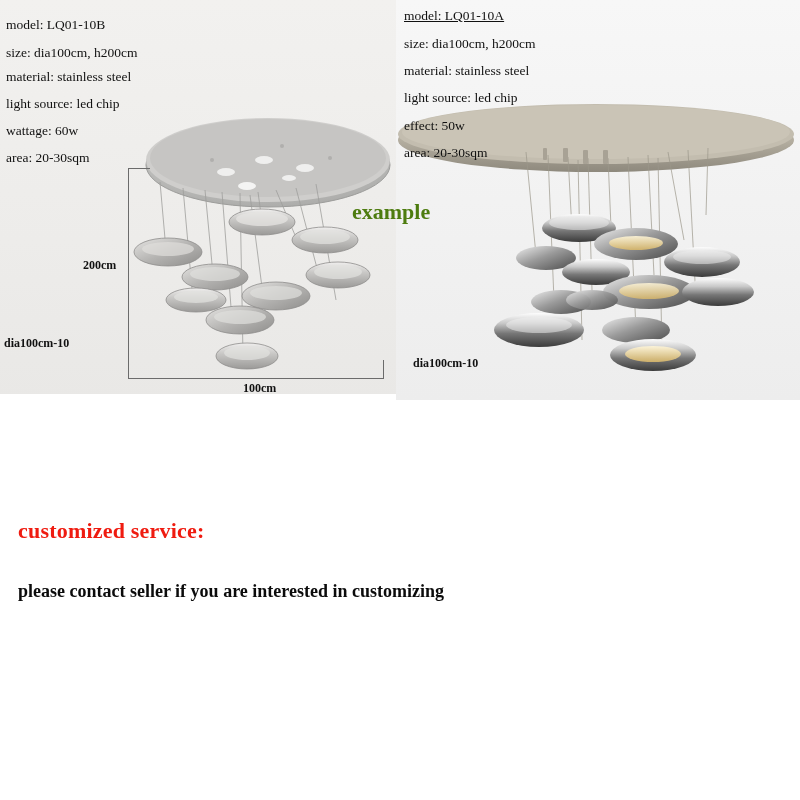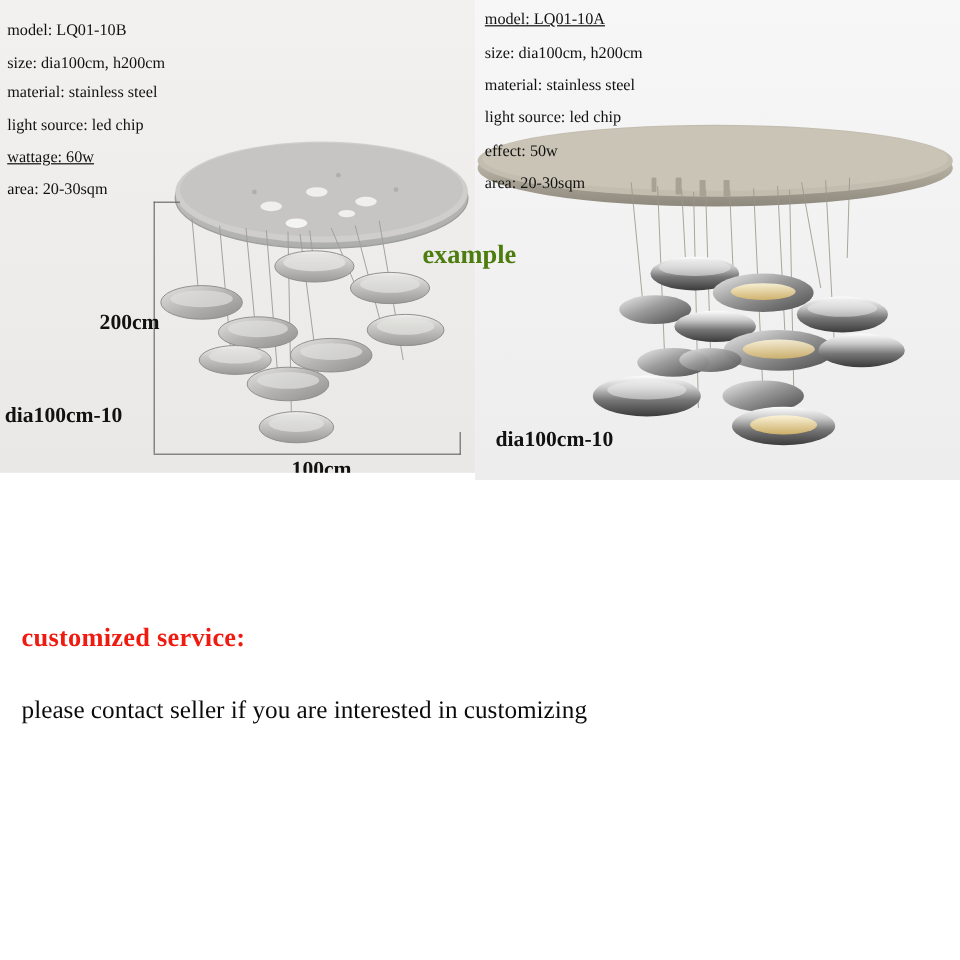--- a/index.html
+++ b/index.html
@@ -56,21 +56,21 @@
     white-space: nowrap;
   }
   .spec-left { left: 6px; }
   .spec-right { left: 404px; }
 
   
   .dim {
     position: absolute;
     font-family: "Liberation Serif", serif;
     font-weight: bold;
-    font-size: 18px;
+    font-size: 12px;
     color: #111;
     white-space: nowrap;
   }
 
   .example-label {
     position: absolute;
     left: 352px;
     top: 199px;
     font-family: "Liberation Serif", serif;
     font-weight: bold;
@@ -103,22 +103,22 @@
     font-size: 22px;
     color: #ef1b10;
     letter-spacing: 0.2px;
   }
   .cust-body {
     position: absolute;
     left: 18px;
     top: 165px;
     width: 770px;
     font-family: "Liberation Serif", serif;
-    font-weight: normal;
-    font-size: 21px;
+    font-weight: bold;
+    font-size: 18px;
     color: #0b0b0b;
     line-height: 53px;
   }
   svg { display: block; }
 </style>
 </head>
 <body>
 
 <div class="top">
 
@@ -205,21 +205,21 @@
     <div class="guide" style="left:383px; top:360px; width:1px; height:19px;"></div>
 
     <div class="dim" style="left:83px; top:258px;">200cm</div>
     <div class="dim" style="left:243px; top:381px;font-family:Liberation Serif, serif;">100cm</div>
     <div class="dim" style="left:4px; top:336px;">dia100cm-10</div>
 
     <div class="spec spec-left" style="top:17px;">model: LQ01-10B</div>
     <div class="spec spec-left" style="top:45px;">size: dia100cm, h200cm</div>
     <div class="spec spec-left" style="top:69px;">material: stainless steel</div>
     <div class="spec spec-left" style="top:96px;">light source: led chip</div>
-    <div class="spec spec-left" style="top:123px;text-decoration:underline;">wattage: 60w</div>
+    <div class="spec spec-left" style="top:123px;">wattage: 60w</div>
     <div class="spec spec-left" style="top:150px;">area: 20-30sqm</div>
   </div>
 
   <div class="panel panel-right">
     <svg width="404" height="400" viewBox="0 0 404 400">
       <defs>
         <linearGradient id="plateR" x1="0" y1="0" x2="0" y2="1">
           <stop offset="0%" stop-color="#cbc6ba"></stop>
           <stop offset="45%" stop-color="#b8b2a4"></stop>
           <stop offset="100%" stop-color="#8e897d"></stop>

